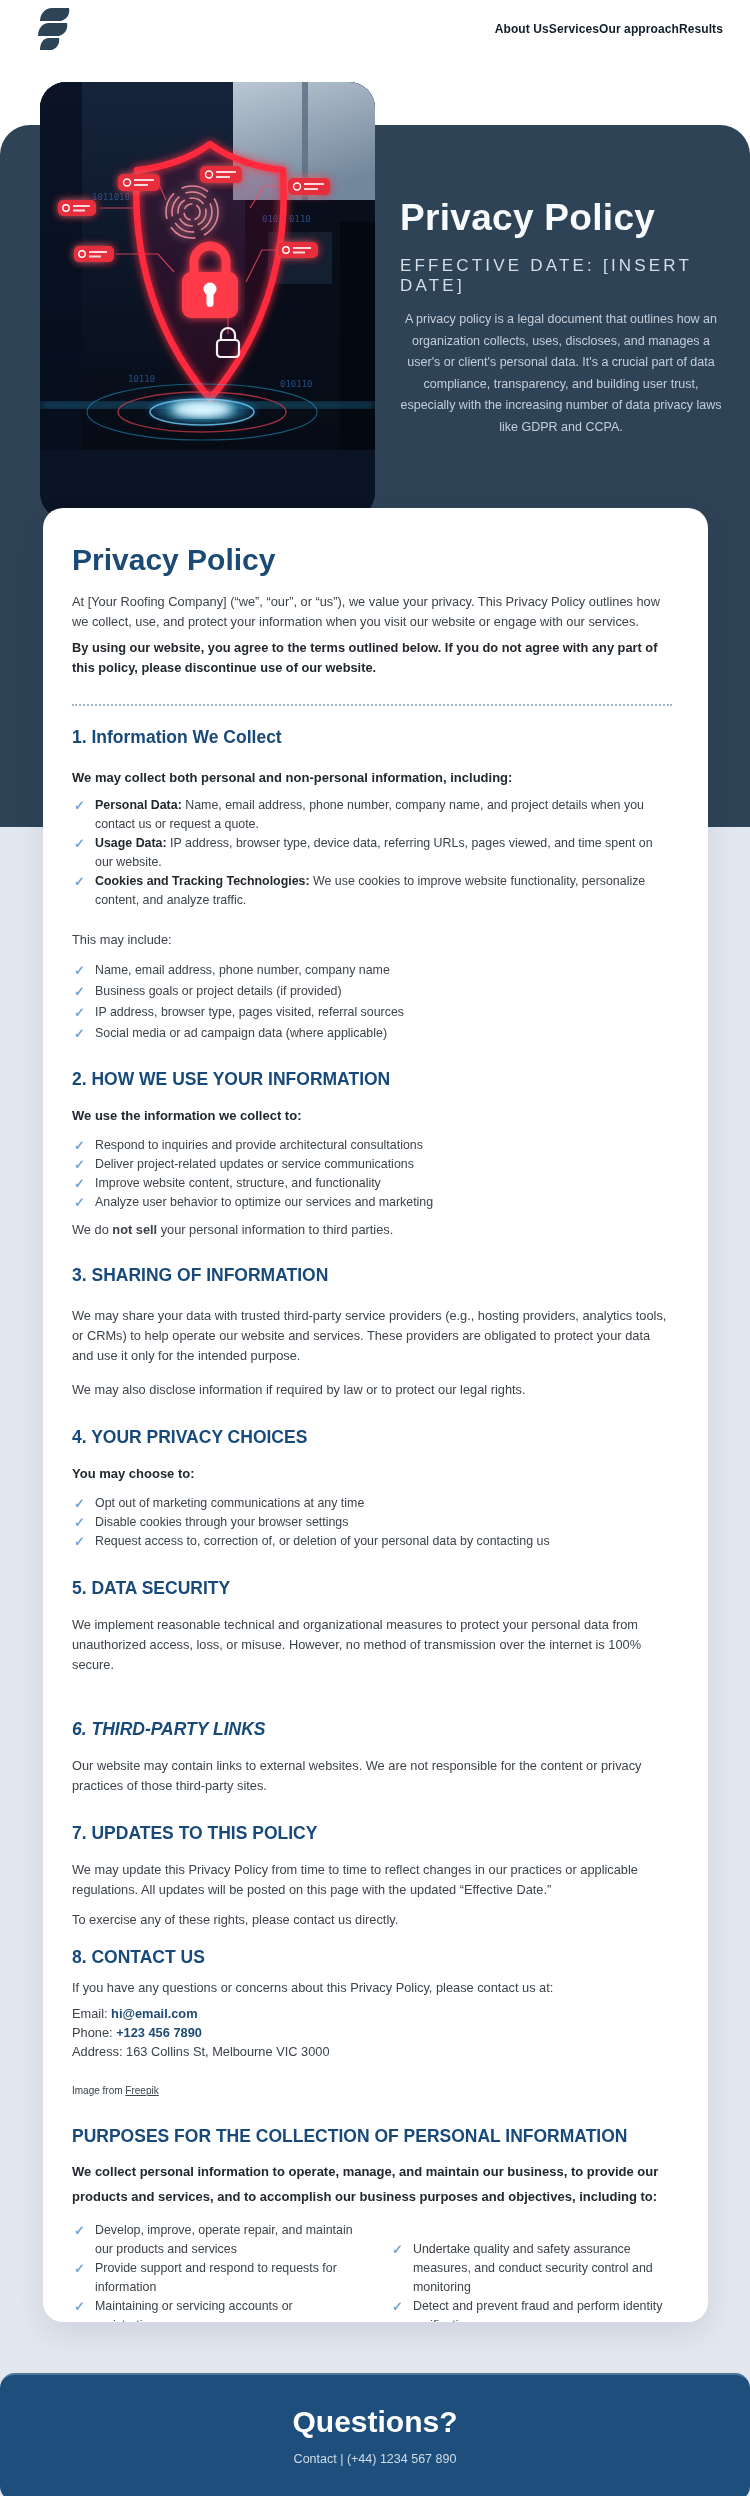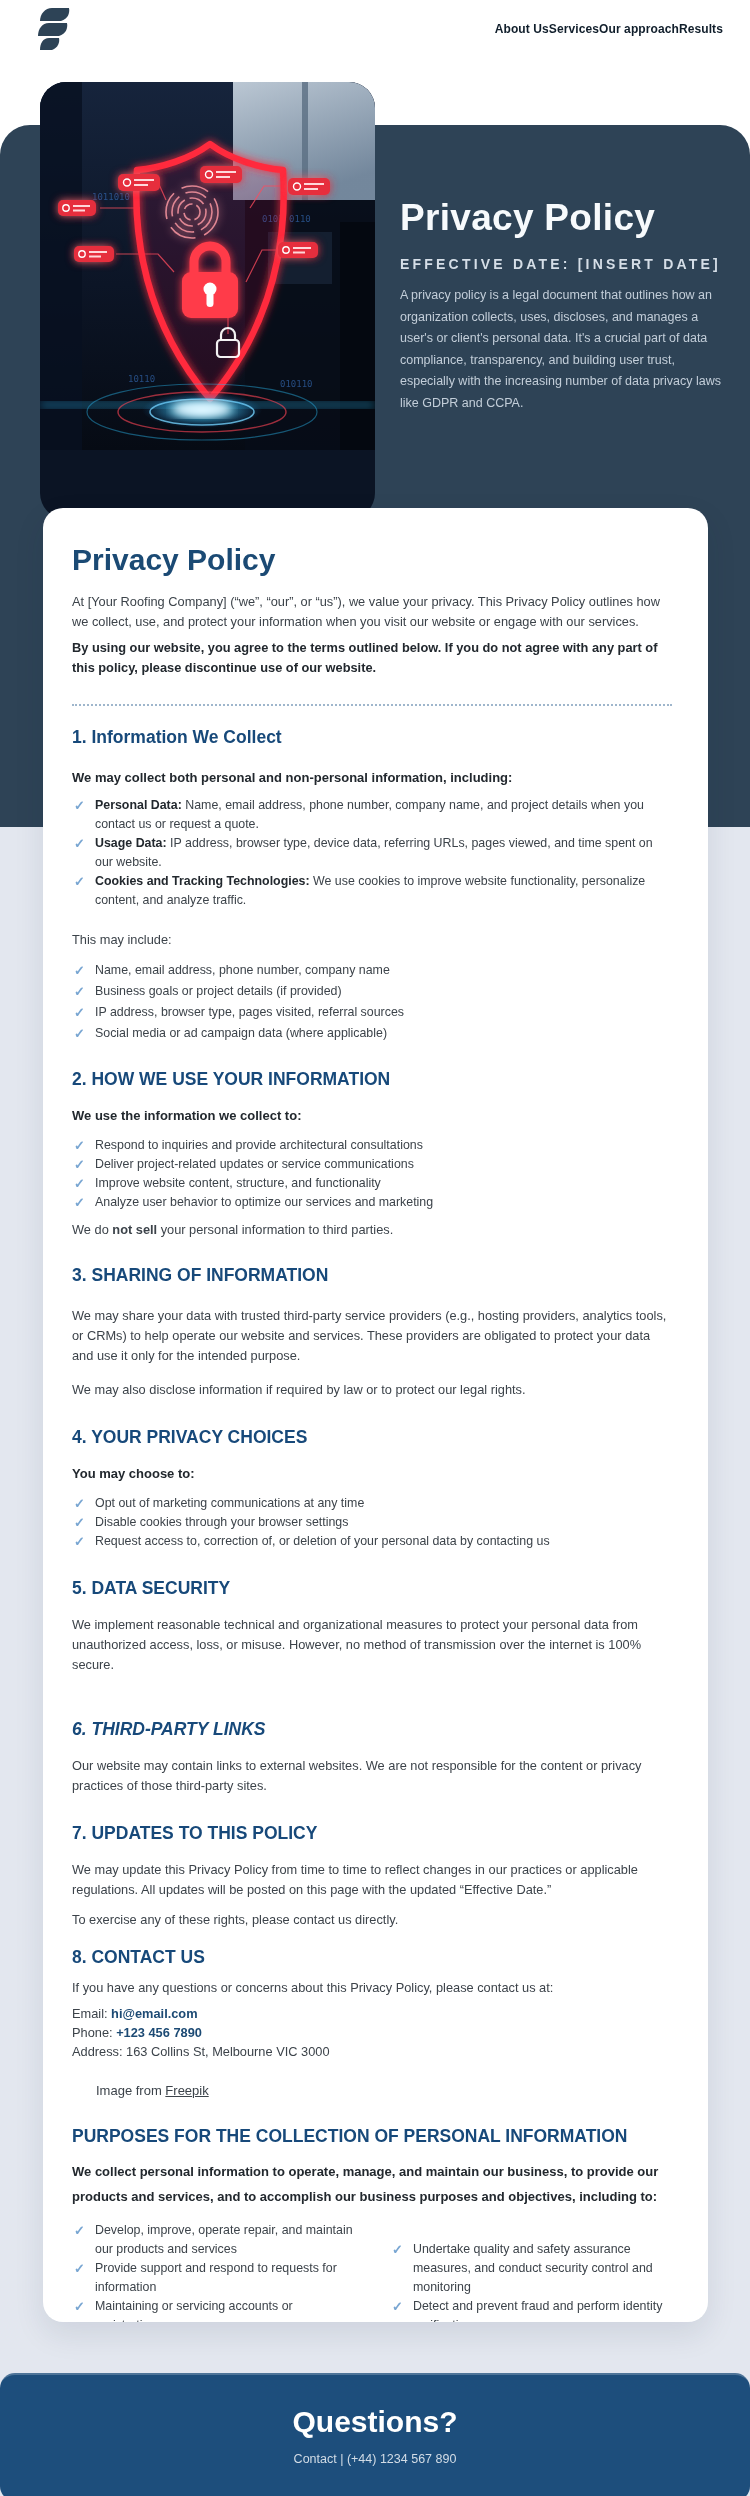--- a/index.html
+++ b/index.html
@@ -14,41 +14,41 @@
   .nav a { font-size:12px; font-weight:bold; color:#101e2b; text-decoration:none; letter-spacing:.1px; }
 
   
   .bg-lower { position:absolute; top:827px; left:0; right:0; bottom:0; background:#e3e7ef; }
 
   
   .hero-panel { position:absolute; top:125px; left:0; right:0; height:702px; background:#2e4356; border-radius:30px 30px 0 0; z-index:1; }
   .hero-image { position:absolute; top:82px; left:40px; width:335px; height:437px; border-radius:26px; overflow:hidden; z-index:3; background:#0b1424; }
   .hero-text { position:absolute; left:400px; top:196px; width:322px; z-index:3; }
   .hero-title { color:#f7fafc; font-size:37px; font-weight:bold; line-height:44px; letter-spacing:.3px; }
-  .hero-date { margin-top:16px; color:#d5dee7; font-size:14px; letter-spacing:3.2px; font-weight:bold; }
-  .hero-para { margin-top:13px; color:#c3ced9; font-size:12.5px; line-height:21.5px; }
+  .hero-date { margin-top:16px; color:#d5dee7; font-size:17px; letter-spacing:3.2px; font-weight:normal; }
+  .hero-para { margin-top:13px; color:#c3ced9; font-size:12.5px; line-height:21.5px;text-align:center; }
 
   
   .card { position:absolute; top:508px; left:43px; width:665px; height:1814px; background:#ffffff; border-radius:20px; z-index:4; padding:34px 36px 20px 29px; overflow:hidden; box-shadow:0 12px 30px rgba(20,40,70,.10); }
   .card-title { font-size:30px; font-weight:bold; color:#1b4a74; line-height:36px; }
   .p  { font-size:12.8px; line-height:20px; color:#3c434a; margin-top:14px; }
   .pb { font-size:12.8px; line-height:20px; color:#22282e; font-weight:bold; margin-top:6px; }
   .divider { margin-top:26px; border-top:2px dotted #9fb6cc; height:0; }
   .sec { font-size:17.5px; font-weight:bold; color:#17497a; line-height:22px; }
   .lead { font-size:13px; line-height:20px; font-weight:bold; color:#22282e; }
   .checks { list-style:none; margin-top:8px; }
   .checks li { position:relative; padding-left:23px; font-size:12.4px; line-height:19px; color:#3c434a; }
   .checks .check { position:absolute; left:2px; top:0; color:#79a6d2; font-weight:bold; font-size:13px; }
   .checks b { color:#22282e; }
   .sp21 li { line-height:21px; }
   .mt6{margin-top:6px;} .mt8{margin-top:8px;} .mt10{margin-top:10px;} .mt16{margin-top:16px;} .mt20{margin-top:20px;} .mt24{margin-top:24px;}
   .mt26{margin-top:26px;} .mt30{margin-top:43px;font-style:italic;}
   .contact-line { font-size:12.8px; line-height:19px; color:#3c434a; }
   .contact-line a { color:#1c4a74; font-weight:bold; text-decoration:none; }
-  .credit { font-size:13px; line-height:20px; color:#3c434a; margin-top:20px;margin-left:24px; }
+  .credit { font-size:10px; line-height:20px; color:#3c434a; margin-top:20px; }
   .credit a { color:#3c434a; }
   .lead2 { font-size:13px; line-height:25px; font-weight:bold; color:#22282e; margin-top:12px; }
   .cols { display:flex; gap:36px; margin-top:12px; }
   .col { flex:1 1 50%; }
   .col-right { margin-top:19px; }
 
   
   .footer { position:absolute; left:0; right:0; top:2373px; height:128px; background:#1d4e7c; border-top:2px solid rgba(255,255,255,.22); z-index:2; text-align:center;border-radius:15px; }
   .footer-title { margin-top:30px; color:#ffffff; font-size:30px; font-weight:bold; }
   .footer-contact { margin-top:13px; color:#d2dce6; font-size:12.5px; }

